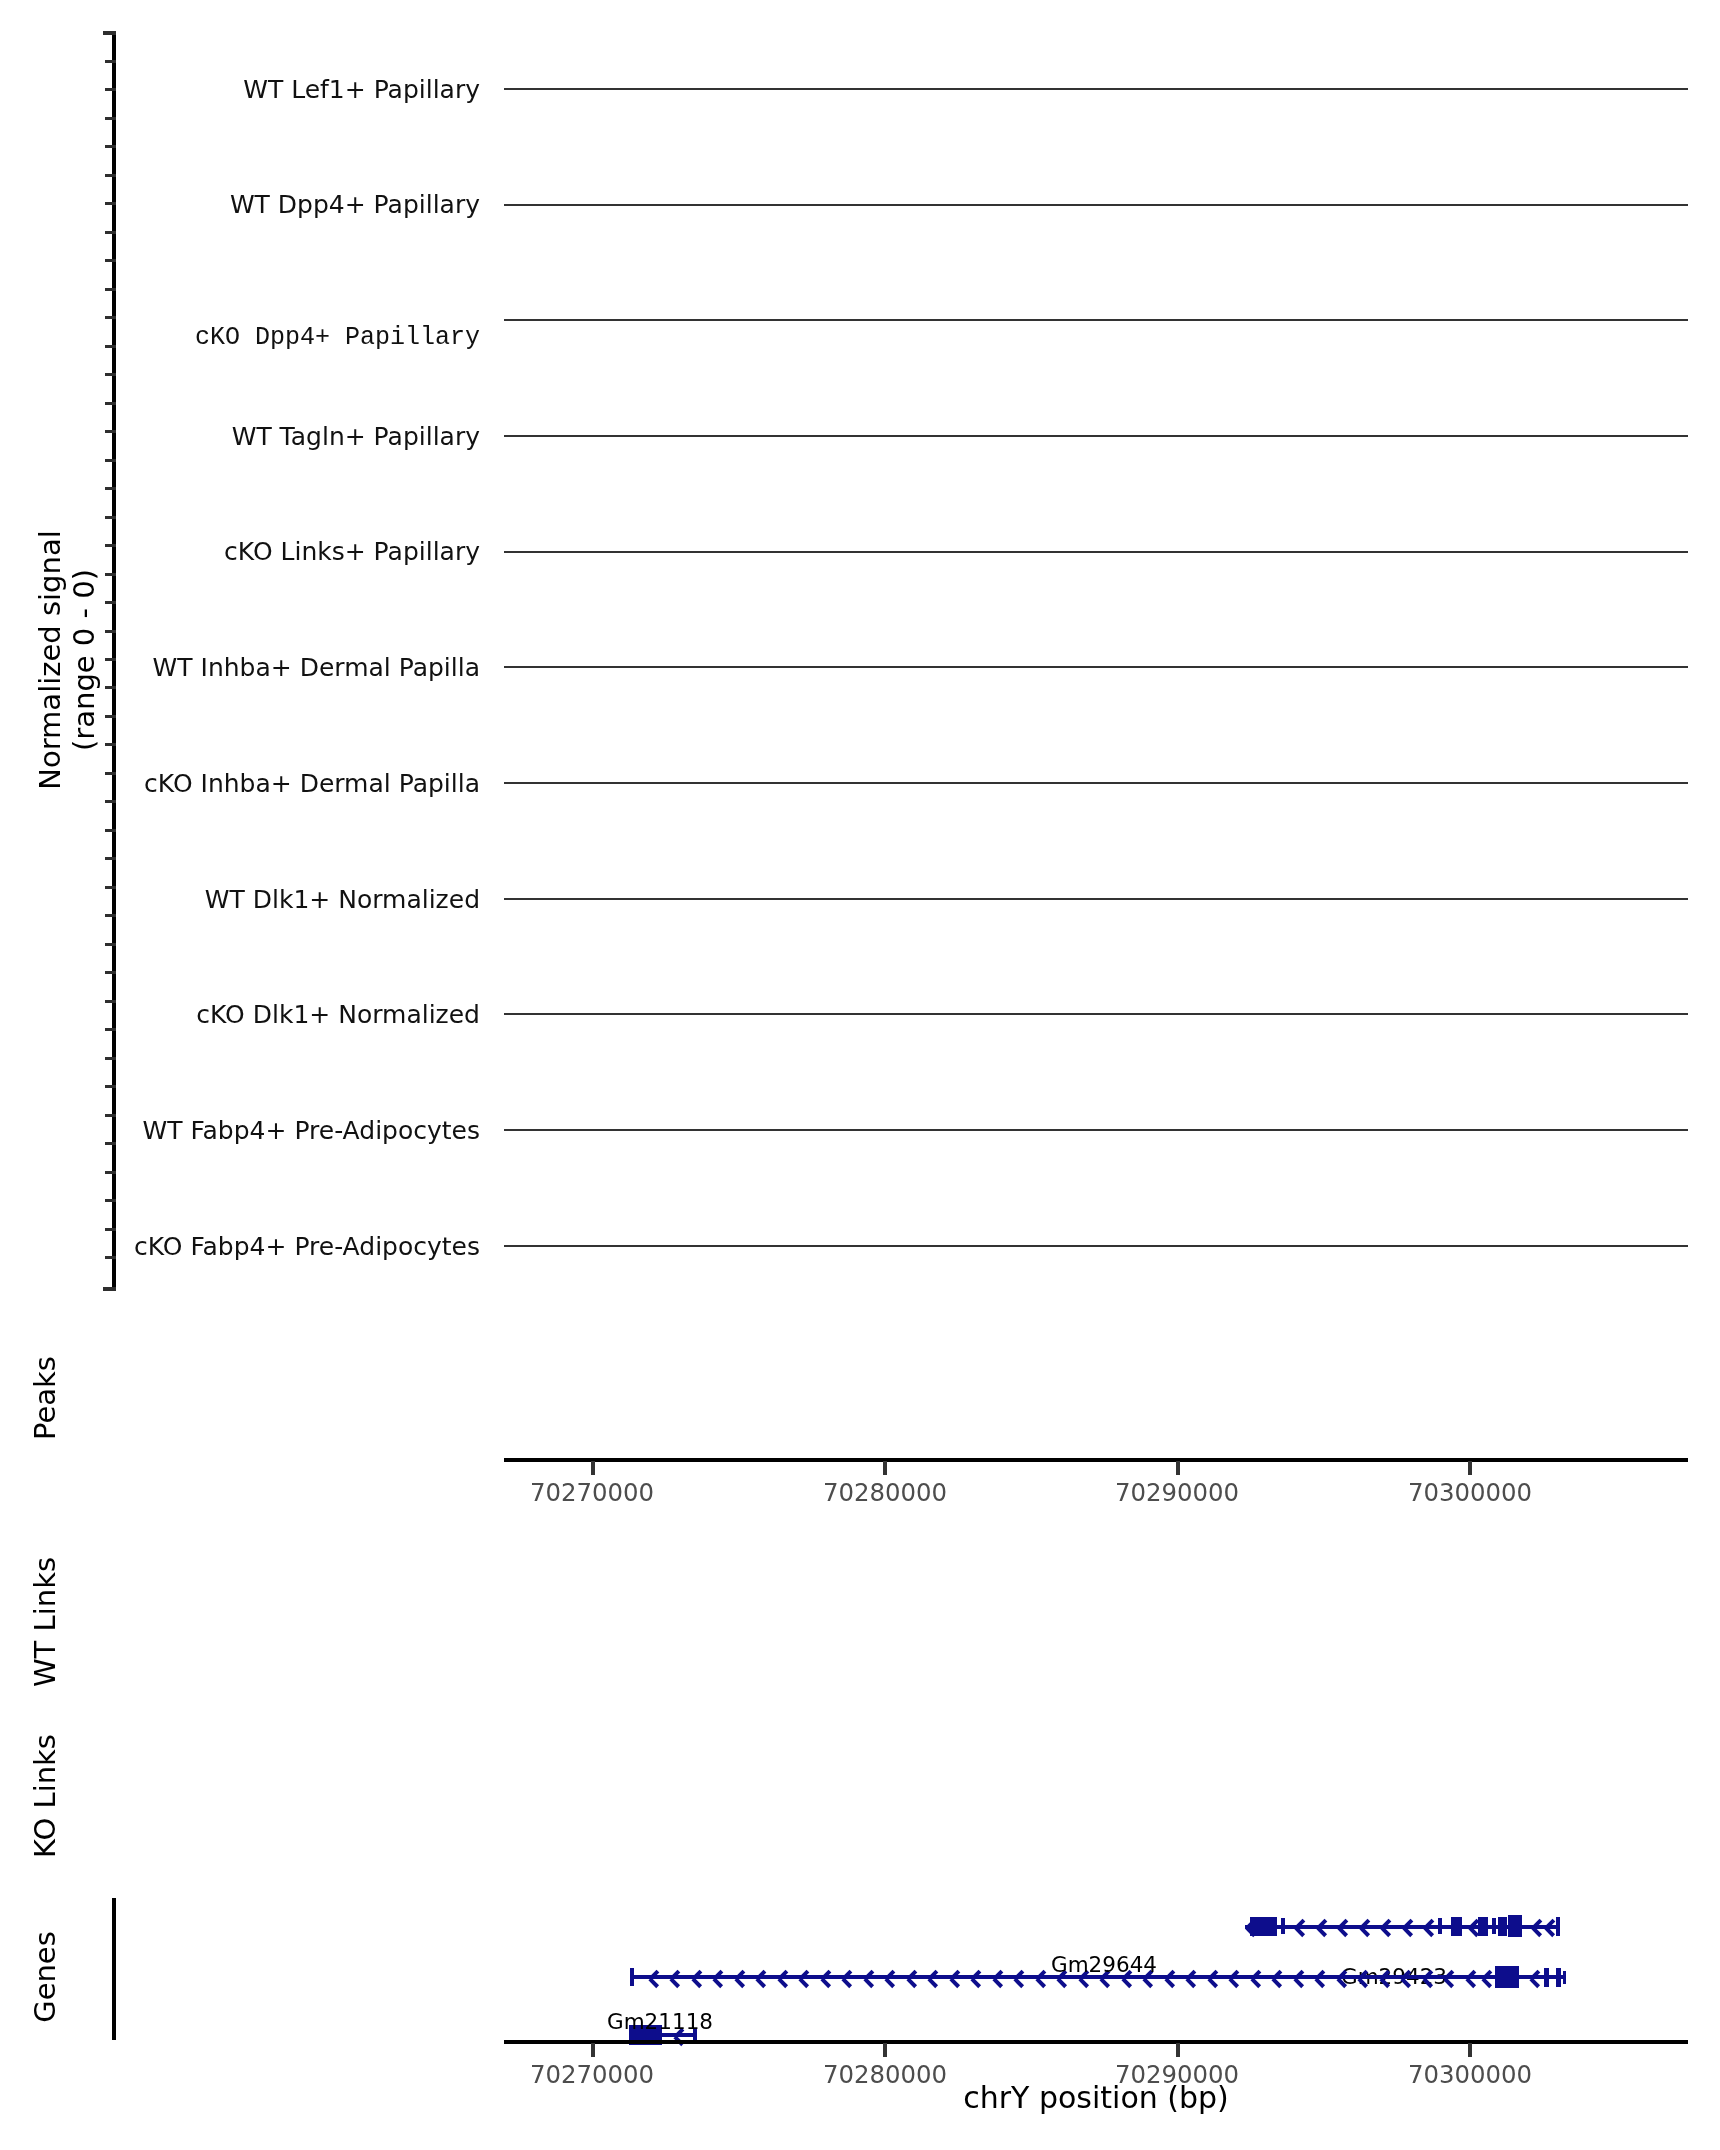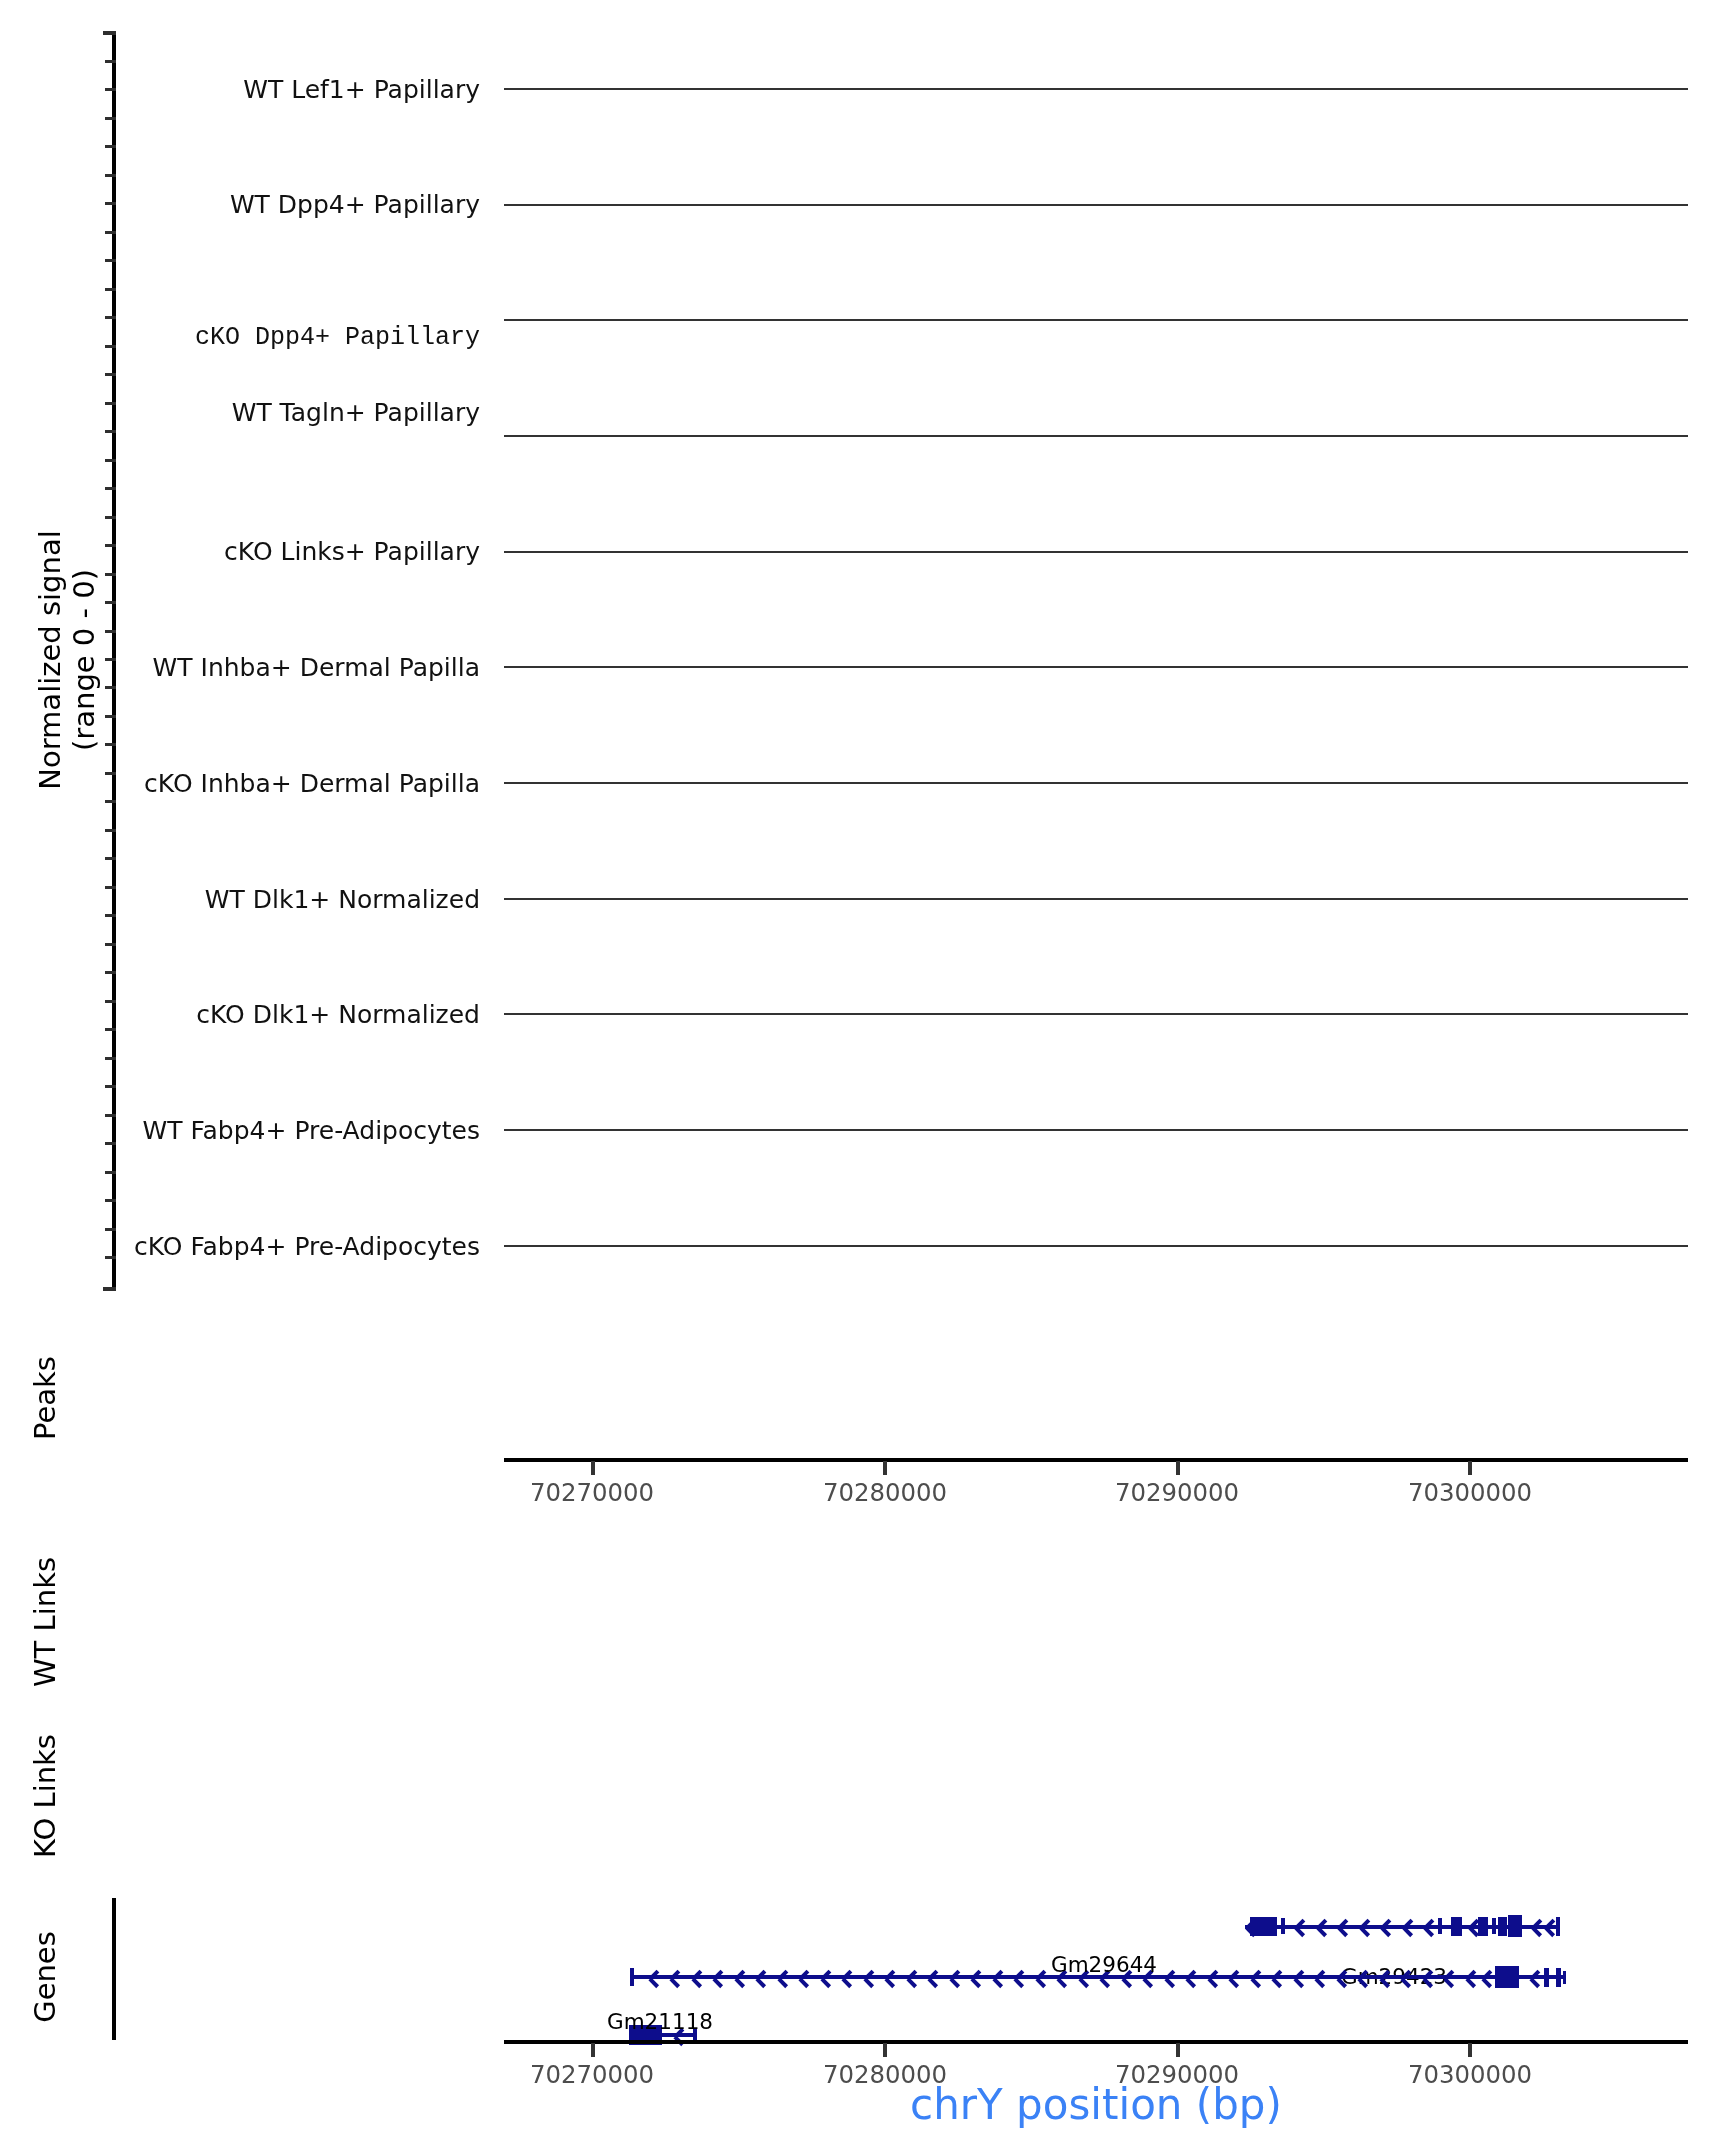--- a/index.html
+++ b/index.html
@@ -21,21 +21,21 @@
   .gbar{position:absolute;background:#0d0d8c;}
   .genelab{position:absolute;transform:translate(-50%,-50%);font-size:21.5px;color:#000;
        white-space:nowrap;}
   .chev{position:absolute;width:10px;height:16px;}
   .chev::before,.chev::after{content:"";position:absolute;left:0;top:50%;width:10.8px;height:3.6px;
        background:#0d0d8c;transform-origin:0 50%;}
   .chev::before{transform:rotate(-45deg);}
   .chev::after{transform:rotate(45deg);}
   #yaxis-title{left:67px;top:660px;font-size:29px;line-height:34px;text-align:center;}
   .seclab{font-size:29px;}
-  #x-title{left:1096px;top:2080px;transform:translateX(-50%);font-size:42px;color:#3b82f6;
+  #x-title{left:1096px;top:2080px;transform:translateX(-50%);font-size:30px;color:#000000;
        white-space:nowrap;position:absolute;}
 </style>
 </head>
 <body>
 
 <div id="fig">
 
   <div class="rot" id="yaxis-title">
     <div>Normalized signal</div>
     <div>(range 0 - 0)</div>
@@ -90,21 +90,21 @@
       <div class="ytick" style="left: 105px; top: 1256px; width: 10.8px; height: 3.2px;"></div>
     </div>
 
   <div id="tracks">
       <div class="tracklab" style="top: 89px;">WT Lef1+ Papillary</div>
       <div class="sigline" style="left: 504px; top: 88px; width: 1184px;"></div>
       <div class="tracklab" style="top: 204px;">WT Dpp4+ Papillary</div>
       <div class="sigline" style="left: 504px; top: 204px; width: 1184px;"></div>
       <div class="tracklab" style="top: 337px; font-family: Liberation Mono, monospace;">cKO Dpp4+ Papillary</div>
       <div class="sigline" style="left: 504px; top: 319px; width: 1184px;"></div>
-      <div class="tracklab" style="top: 412px;">WT Tagln+ Papillary</div>
+      <div class="tracklab" style="top: 436px;">WT Tagln+ Papillary</div>
       <div class="sigline" style="left: 504px; top: 435px; width: 1184px;"></div>
       <div class="tracklab" style="top: 551px;">cKO Links+ Papillary</div>
       <div class="sigline" style="left: 504px; top: 551px; width: 1184px;"></div>
       <div class="tracklab" style="top: 667px;">WT Inhba+ Dermal Papilla</div>
       <div class="sigline" style="left: 504px; top: 666px; width: 1184px;"></div>
       <div class="tracklab" style="top: 783px;">cKO Inhba+ Dermal Papilla</div>
       <div class="sigline" style="left: 504px; top: 782px; width: 1184px;"></div>
       <div class="tracklab" style="top: 899px;">WT Dlk1+ Normalized</div>
       <div class="sigline" style="left: 504px; top: 898px; width: 1184px;"></div>
       <div class="tracklab" style="top: 1014px;">cKO Dlk1+ Normalized</div>

